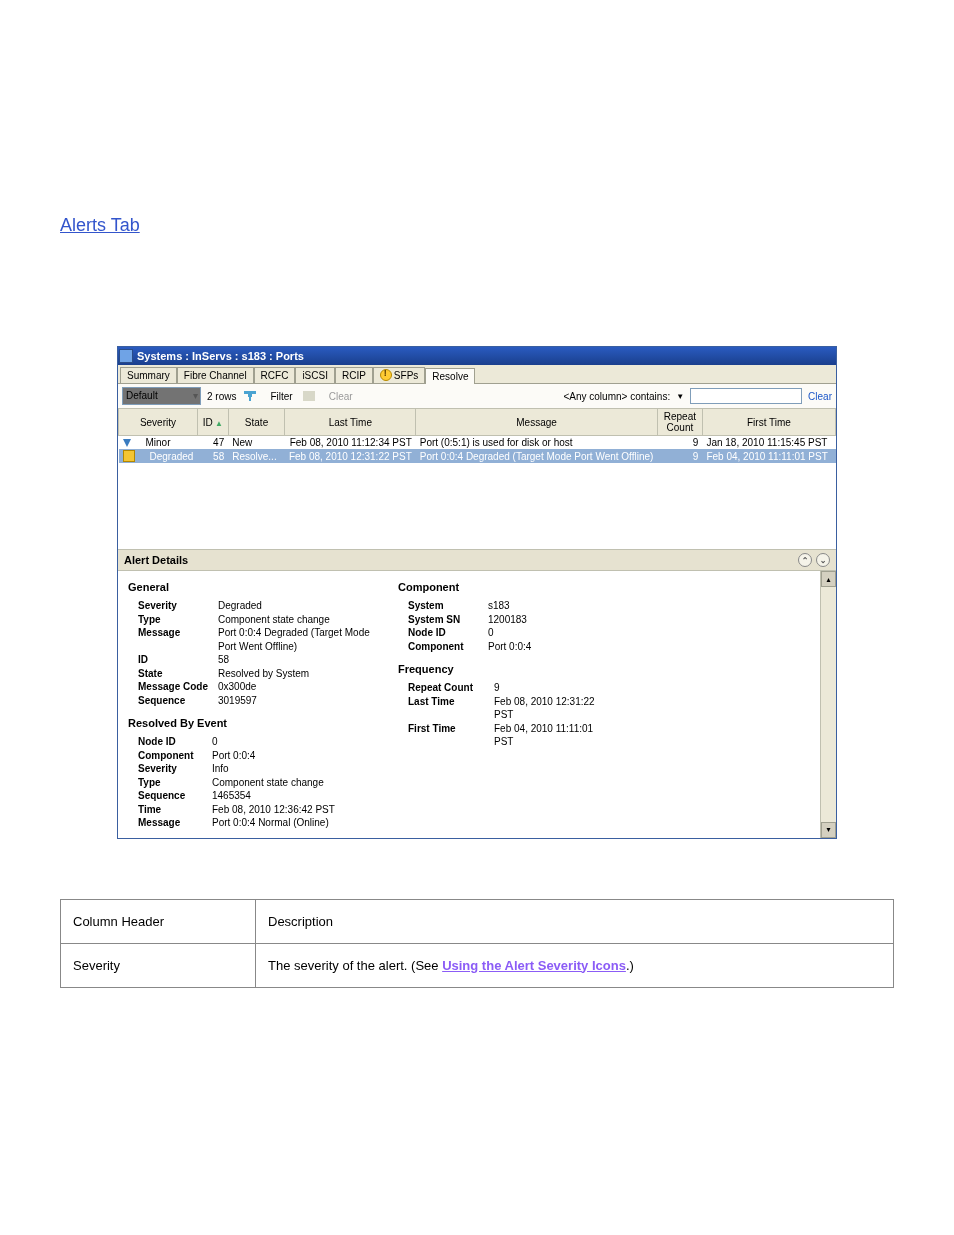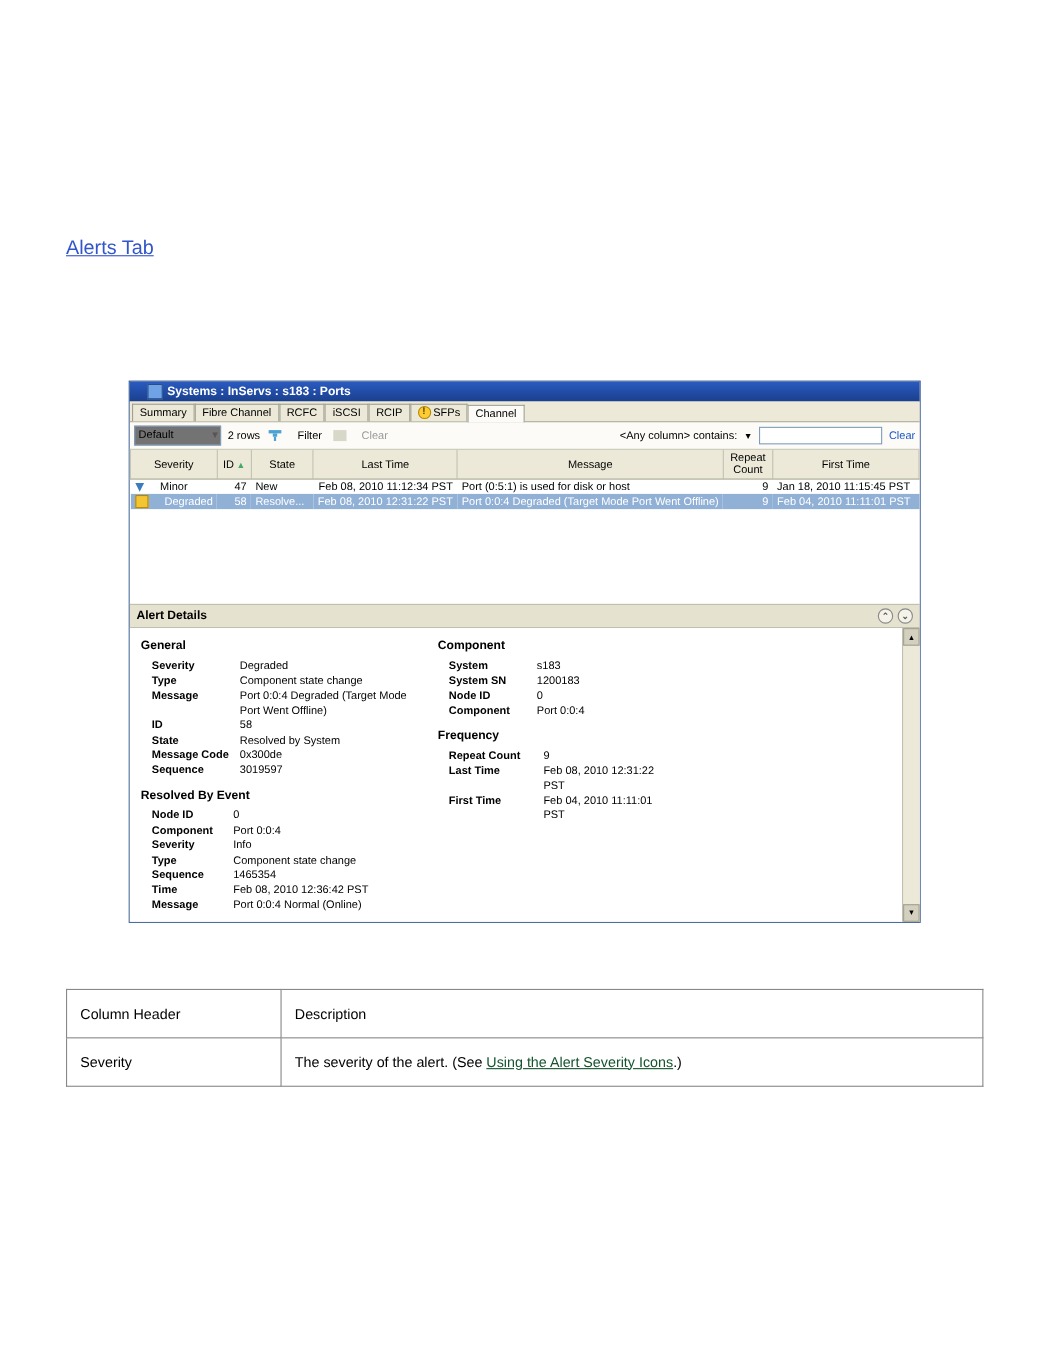--- a/index.html
+++ b/index.html
@@ -32,21 +32,21 @@
     font-size: 10px;
     color: #000;
     background: #ece9d8;
     box-sizing: border-box;
   }
   .titlebar {
     background: linear-gradient(#2a5bc0, #1a3f8d);
     color: #fff;
     font-weight: bold;
     font-size: 11px;
-    padding: 2px 16px;
+    padding: 2px 1px;
     display: flex;
     align-items: center;
     gap: 4px;
   }
   .titlebar .ticon {
     width: 12px; height: 12px; background: #6fa3e6; border:1px solid #2a4c88;
   }
   .tabs {
     background: #ece9d8;
     padding: 2px 2px 0 2px;
@@ -133,21 +133,21 @@
   
   .below { margin-top: 60px; font-size:13px; }
   .colhdr-intro{margin-top:40px;}
   .coltable{
     width:100%; border-collapse:collapse; margin-top:10px; font-size:13px;
   }
   .coltable td{
     border:1px solid #888; padding:14px 12px; vertical-align:top;
   }
   .coltable td.ch{font-weight:normal;width:170px;}
-  .coltable a{color:#14532d;text-decoration:underline;}
+  .coltable a{color:#8b5cf6;text-decoration:underline;font-weight:bold;}
 </style>
 </head>
 <body>
 
 <div class="page">
 
   <a href="#" class="intro-link">Alerts Tab</a>
 
   <div class="figure-wrap">
     <div class="win">
@@ -171,21 +171,21 @@
             <span>iSCSI</span>
           </div>
           <div class="tab">
             <span>RCIP</span>
           </div>
           <div class="tab">
             <span class="warn"></span>
             <span>SFPs</span>
           </div>
           <div class="tab active">
-            <span>Channel</span>
+            <span>Resolve</span>
           </div>
         </div>
 
       <div class="toolbar">
         <span class="dropdown">Default</span>
         <span>2 rows</span>
         <span class="tbtn">
           <span class="ico-filter">
             <svg viewBox="0 0 12 10">
                 <rect x="0" y="0" width="12" height="3" fill="#4aa3d1"></rect>

